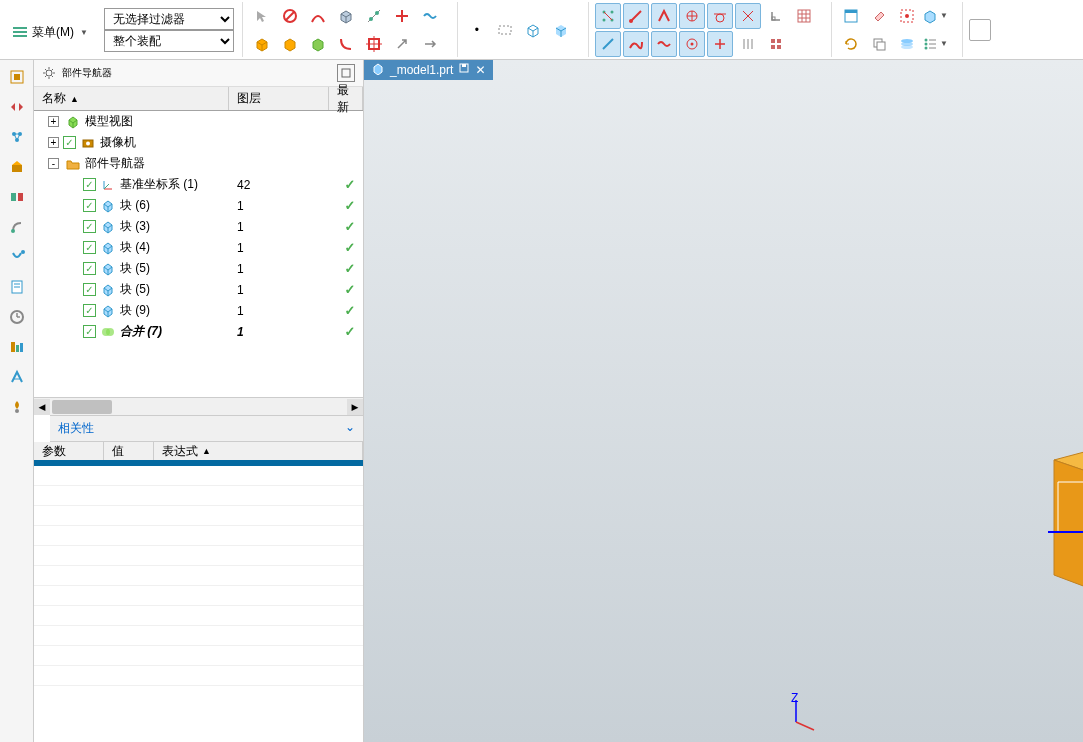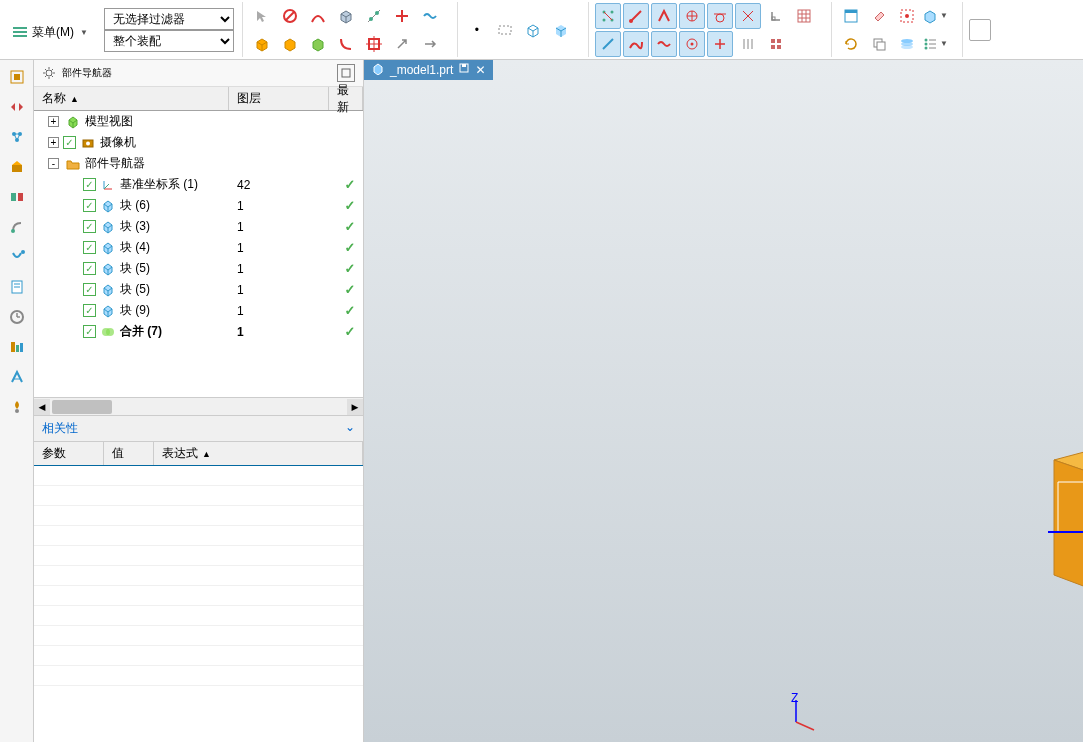--- a/index.html
+++ b/index.html
@@ -40,31 +40,31 @@
 
 .tree { flex: 0 0 auto; overflow-y: auto; }
 .tree-row { display: flex; align-items: center; height: 21px; padding-left: 8px; }
 .tree-cell-name { width: 195px; display: flex; align-items: center; gap: 2px; }
 .tree-cell-layer { width: 100px; }
 .tree-cell-check { flex: 1; text-align: center; }
 .indent { display: inline-block; }
 .expand { width: 11px; height: 11px; display: inline-flex; align-items: center; justify-content: center; font-size: 10px; border: 1px solid #888; background: #fff; cursor: pointer; margin-right: 2px; }
 .check { color: #4caf50; font-weight: bold; font-size: 13px; }
 .checkbox-icon { width: 13px; height: 13px; border: 1px solid #4caf50; background: #fff; display: inline-flex; align-items: center; justify-content: center; color: #4caf50; font-size: 10px; }
-.bold { font-weight: bold; }
+.bold { font-weight: bold; font-style: italic; }
 
 .scrollbar-h { height: 18px; background: #f0f0f0; border-top: 1px solid #ccc; display: flex; align-items: center; }
 .scroll-arrow { width: 16px; height: 16px; background: #e0e0e0; display: flex; align-items: center; justify-content: center; font-size: 9px; cursor: pointer; }
 .scroll-track { flex: 1; height: 16px; background: #f0f0f0; position: relative; }
 .scroll-thumb { position: absolute; left: 2px; width: 60px; height: 14px; top: 1px; background: #c0c0c0; border-radius: 2px; }
 
-.section-header { background: #f0f0f0; padding: 4px 8px; border-top: 1px solid #ccc; border-bottom: 1px solid #ccc; display: flex; justify-content: space-between; color: #0066cc; cursor: pointer; }
+.section-header { background: #f0f0f0; padding: 4px 8px; border-top: 1px solid #ccc; border-bottom: 1px solid #ccc; display: flex; justify-content: space-between; color: #0066cc; cursor: pointer; margin-left: 16px; }
 .chevron { color: #0066cc; font-size: 12px; }
 
-.detail-columns { display: flex; background: #f0f0f0; border-bottom: 1px solid #0369a1; height: 24px; }
+.detail-columns { display: flex; background: #f0f0f0; border-bottom: 6px solid #0369a1; height: 24px; }
 .detail-col { padding: 4px 8px; border-right: 1px solid #ccc; display: flex; align-items: center; gap: 4px; }
 .detail-col.param { width: 70px; }
 .detail-col.value { width: 50px; }
 .detail-col.expr { flex: 1; }
 .detail-rows { flex: 1; }
 .detail-row { height: 20px; border-bottom: 1px solid #f0f0f0; }
 
 
 .viewport { flex: 1; background: linear-gradient(#e8ecef, #c8d0d6); position: relative; }
 .file-tab { position: absolute; top: 0; left: 0; background: #4b8bbe; color: #fff; padding: 3px 8px; display: flex; align-items: flex-start; gap: 6px; font-size: 12px; }

